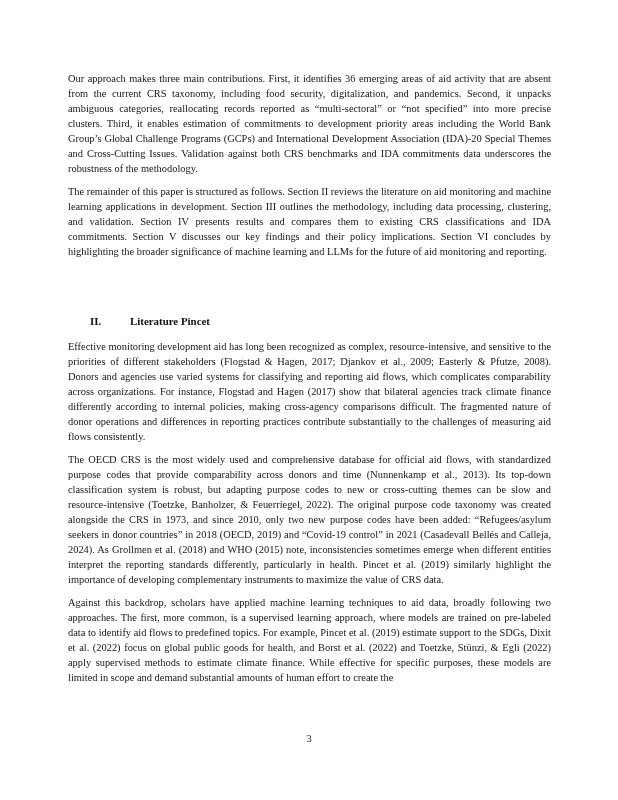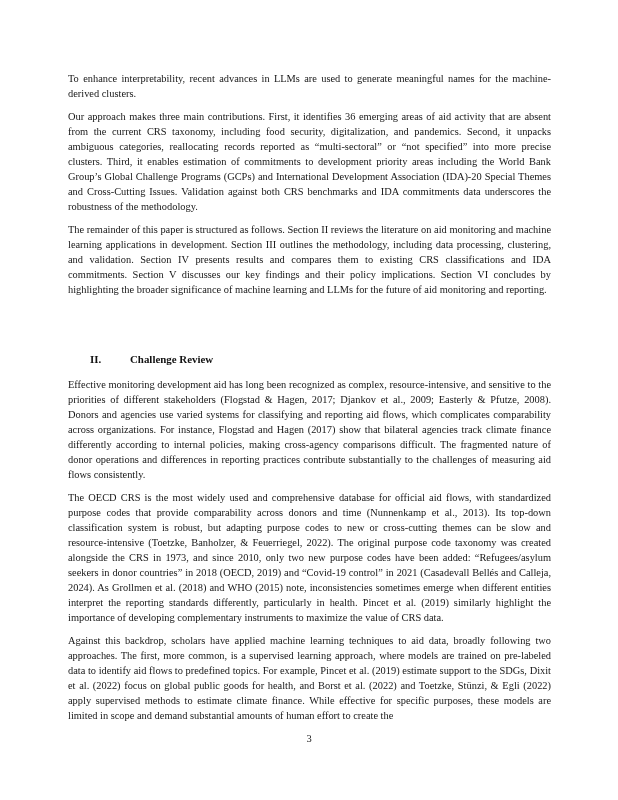--- a/index.html
+++ b/index.html
@@ -50,28 +50,27 @@
     font-size: 10.5px;
     line-height: 15px;
     color: #1c1c1c;
   }
 </style>
 </head>
 <body>
 
 <div class="page">
   <div class="content">
-    <p>To enhance interpretability, recent advances in LLMs are used to generate meaningful names for the machine-derived clusters.</p>
 
     <p>Our approach makes three main contributions. First, it identifies 36 emerging areas of aid activity that are absent from the current CRS taxonomy, including food security, digitalization, and pandemics. Second, it unpacks ambiguous categories, reallocating records reported as “multi-sectoral” or “not specified” into more precise clusters. Third, it enables estimation of commitments to development priority areas including the World Bank Group’s Global Challenge Programs (GCPs) and International Development Association (IDA)-20 Special Themes and Cross-Cutting Issues. Validation against both CRS benchmarks and IDA commitments data underscores the robustness of the methodology.</p>
 
     <p>The remainder of this paper is structured as follows. Section II reviews the literature on aid monitoring and machine learning applications in development. Section III outlines the methodology, including data processing, clustering, and validation. Section IV presents results and compares them to existing CRS classifications and IDA commitments. Section V discusses our key findings and their policy implications. Section VI concludes by highlighting the broader significance of machine learning and LLMs for the future of aid monitoring and reporting.</p>
 
     <h2 class="section-heading">
-      <span class="section-number">II.</span><span>Challenge Review</span>
+      <span class="section-number">II.</span><span>Literature Pincet</span>
     </h2>
 
     <p>Effective monitoring development aid has long been recognized as complex, resource-intensive, and sensitive to the priorities of different stakeholders (Flogstad &amp; Hagen, 2017; Djankov et al., 2009; Easterly &amp; Pfutze, 2008). Donors and agencies use varied systems for classifying and reporting aid flows, which complicates comparability across organizations. For instance, Flogstad and Hagen (2017) show that bilateral agencies track climate finance differently according to internal policies, making cross-agency comparisons difficult. The fragmented nature of donor operations and differences in reporting practices contribute substantially to the challenges of measuring aid flows consistently.</p>
 
     <p>The OECD CRS is the most widely used and comprehensive database for official aid flows, with standardized purpose codes that provide comparability across donors and time (Nunnenkamp et al., 2013). Its top-down classification system is robust, but adapting purpose codes to new or cross-cutting themes can be slow and resource-intensive (Toetzke, Banholzer, &amp; Feuerriegel, 2022). The original purpose code taxonomy was created alongside the CRS in 1973, and since 2010, only two new purpose codes have been added: “Refugees/asylum seekers in donor countries” in 2018 (OECD, 2019) and “Covid-19 control” in 2021 (Casadevall Bellés and Calleja, 2024). As Grollmen et al. (2018) and WHO (2015) note, inconsistencies sometimes emerge when different entities interpret the reporting standards differently, particularly in health. Pincet et al. (2019) similarly highlight the importance of developing complementary instruments to maximize the value of CRS data.</p>
 
     <p>Against this backdrop, scholars have applied machine learning techniques to aid data, broadly following two approaches. The first, more common, is a supervised learning approach, where models are trained on pre-labeled data to identify aid flows to predefined topics. For example, Pincet et al. (2019) estimate support to the SDGs, Dixit et al. (2022) focus on global public goods for health, and Borst et al. (2022) and Toetzke, Stünzi, &amp; Egli (2022) apply supervised methods to estimate climate finance. While effective for specific purposes, these models are limited in scope and demand substantial amounts of human effort to create the</p>
   </div>
 
   <div class="page-footer">

